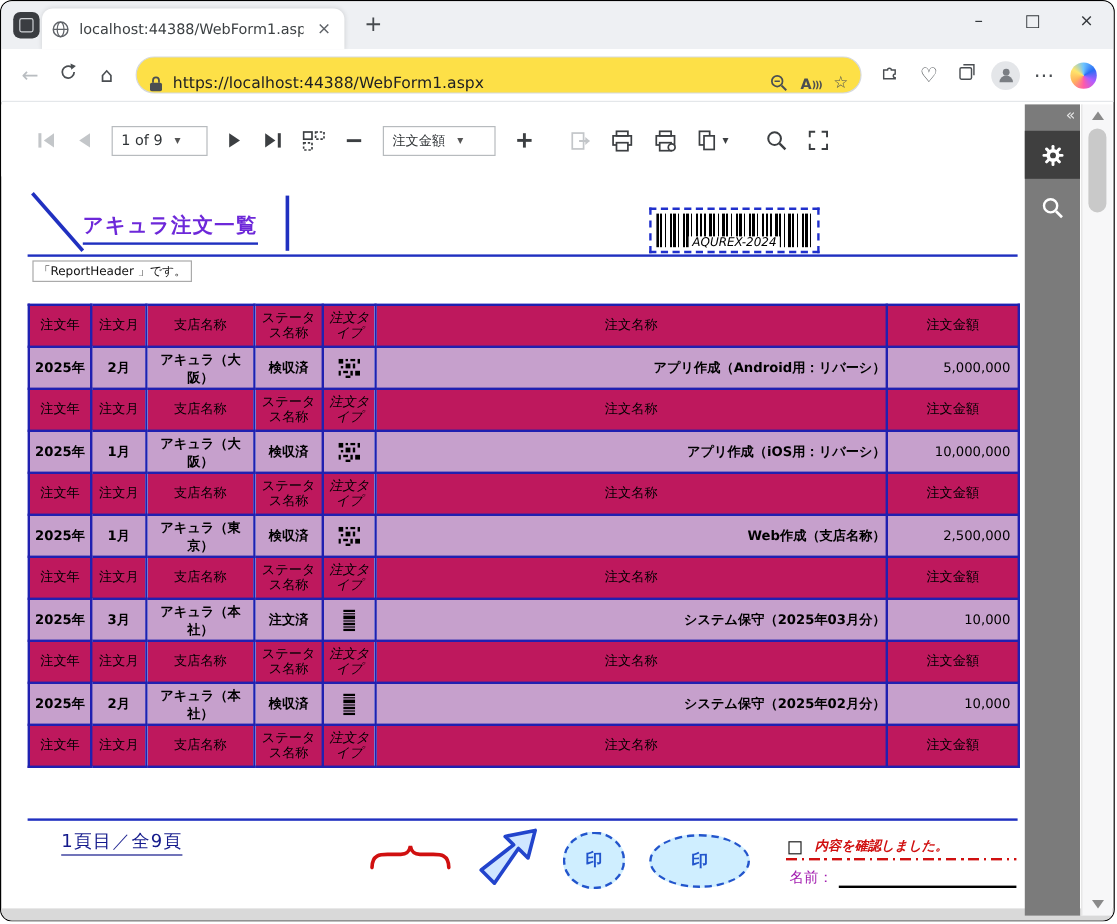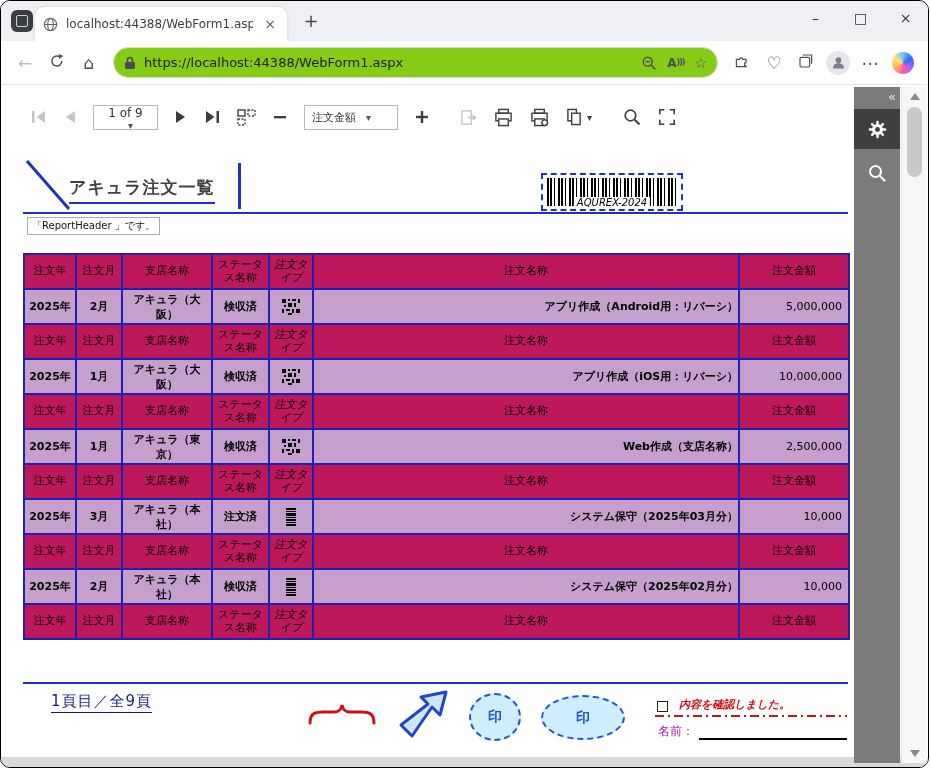--- a/index.html
+++ b/index.html
@@ -14,21 +14,21 @@
   .tab-title{font-size:12px;color:#3c4043;white-space:nowrap;overflow:hidden;flex:1;margin:0 8px;}
   .tab-close{font-size:14px;color:#5f6368;width:18px;text-align:center;cursor:default;}
   .newtab{position:absolute;left:298px;top:8px;font-size:18px;color:#474b4f;width:24px;height:24px;text-align:center;line-height:24px;}
   .win-controls{position:absolute;right:0;top:0;display:flex;}
   .win-btn{width:45px;height:34px;display:flex;align-items:center;justify-content:center;font-size:14px;color:#33373b;}
 
   
   .navbar{position:absolute;top:40px;left:0;right:0;height:44px;background:#fff;border-bottom:1px solid #e4e7ea;display:flex;align-items:center;padding:0 8px;}
   .nav-icon{width:32px;text-align:center;font-size:17px;color:#4a4e52;flex:none;}
   .nav-icon.disabled{color:#b9bdc1;}
-  .addr{flex:1;height:31px;margin:0 8px;border:1px solid #d6d9dc;background:#84cc16;border-radius:16px;display:flex;align-items:center;padding:0 10px;}
+  .addr{flex:1;height:31px;margin:0 8px;border:1px solid #d6d9dc;background:#fde047;border-radius:16px;display:flex;align-items:flex-end;padding:0 10px;}
   .addr-url{font-size:13px;color:#202124;flex:1;margin-left:8px;white-space:nowrap;overflow:hidden;}
   .addr-icon{flex:none;margin-left:10px;color:#4a4e52;font-size:14px;display:flex;align-items:center;}
   .ra{font-size:12px;font-weight:bold;color:#4a4e52;}
   .ra small{font-size:8px;letter-spacing:-1px;}
   .right-icons{display:flex;align-items:center;flex:none;}
   .avatar{width:24px;height:24px;border-radius:50%;background:#e4e6e9;display:flex;align-items:center;justify-content:center;margin:0 4px;}
   .copilot{width:22px;height:22px;border-radius:50%;margin:0 6px;background:conic-gradient(#6cc3ff,#2a6df5,#b05cff,#ff5ca8,#ffb35c,#ffe66c,#6cc3ff);}
 
   
   .viewer-toolbar{position:absolute;left:0;top:86px;width:856px;height:60px;background:#fff;display:flex;align-items:center;padding-left:30px;}
@@ -45,21 +45,21 @@
   .panel-btn{width:46px;height:40px;display:flex;align-items:center;justify-content:center;}
   .panel-btn.active{background:#3f3f3f;margin-top:22px;}
   .panel-btn.plain{margin-top:4px;}
   .scrollbar{position:absolute;right:1px;top:86px;width:26px;height:676px;background:#f7f7f8;border-left:1px solid #e3e3e3;}
   .scroll-up{position:absolute;left:8px;top:6px;width:0;height:0;border-left:5px solid transparent;border-right:5px solid transparent;border-bottom:7px solid #8a8a8a;}
   .scroll-down{position:absolute;left:8px;bottom:6px;width:0;height:0;border-left:5px solid transparent;border-right:5px solid transparent;border-top:7px solid #8a8a8a;}
   .scroll-thumb{position:absolute;left:5px;top:20px;width:15px;height:70px;border-radius:8px;background:#c9c9c9;}
 
   
   .report-diagonal{position:absolute;left:24px;top:158px;}
-  .report-title{position:absolute;left:68px;top:175px;font-size:17px;font-weight:bold;color:#404040;border-bottom:2px solid #2030c0;padding-bottom:3px;letter-spacing:1px;}
+  .report-title{position:absolute;left:68px;top:175px;font-size:17px;font-weight:bold;color:#6d28d9;border-bottom:2px solid #2030c0;padding-bottom:3px;letter-spacing:1px;}
   .title-vrule{position:absolute;left:237px;top:162px;width:3px;height:46px;background:#2030c0;}
   .barcode-box{position:absolute;left:540px;top:172px;width:142px;height:38px;border:2px dashed #2030cc;background:#fff;}
   .barcode-stripes{position:absolute;left:4px;right:4px;top:3px;bottom:3px;background:repeating-linear-gradient(90deg,#000 0px,#000 2px,#fff 2px,#fff 3px,#000 3px,#000 5px,#fff 5px,#fff 7px,#000 7px,#000 8px,#fff 8px,#fff 11px);}
   .barcode-label{position:absolute;left:50%;bottom:1px;transform:translateX(-50%);background:#fff;font-size:10px;font-style:italic;padding:0 3px;white-space:nowrap;color:#000;}
   .logo-box{position:absolute;left:697px;top:171px;width:140px;height:38px;border:2px solid #9aabd4;box-shadow:inset 0 0 0 2px #fff,inset 0 0 0 3px #c9d4ea;background:#fff;display:flex;align-items:center;justify-content:center;}
   .logo-text{font-size:21px;font-weight:bold;font-style:italic;color:#1d4fd7;letter-spacing:1px;}
   .header-rule{position:absolute;left:22px;top:211px;width:825px;height:2px;background:#2030c0;}
   .report-note{position:absolute;left:26px;top:216px;font-size:10px;color:#111;border:1px solid #aaa;padding:1px 4px;background:#fff;}
 
   
@@ -170,21 +170,21 @@
       <svg width="16" height="14" viewBox="0 0 16 14" fill="currentColor">
           <rect x="1" y="1" width="2.5" height="12"></rect>
           <path d="M14 1 L5.5 7 L14 13 Z"></path>
         </svg>
     </div>
     <div class="tool disabled">
       <svg width="12" height="14" viewBox="0 0 12 14" fill="currentColor">
           <path d="M11 1 L2 7 L11 13 Z"></path>
         </svg>
     </div>
-    <div class="tool-select" style="width:65px;flex-direction:column;">
+    <div class="tool-select" style="width:80px;">
       <span>1 of 9</span>
       <span class="caret">▾</span>
     </div>
     <div class="tool">
       <svg width="12" height="14" viewBox="0 0 12 14" fill="currentColor">
           <path d="M1 1 L10 7 L1 13 Z"></path>
         </svg>
     </div>
     <div class="tool">
       <svg width="16" height="14" viewBox="0 0 16 14" fill="currentColor">

